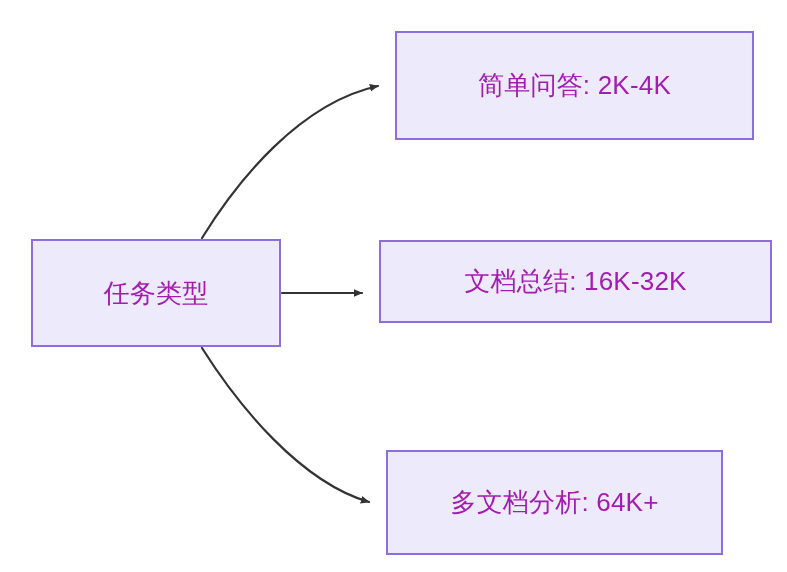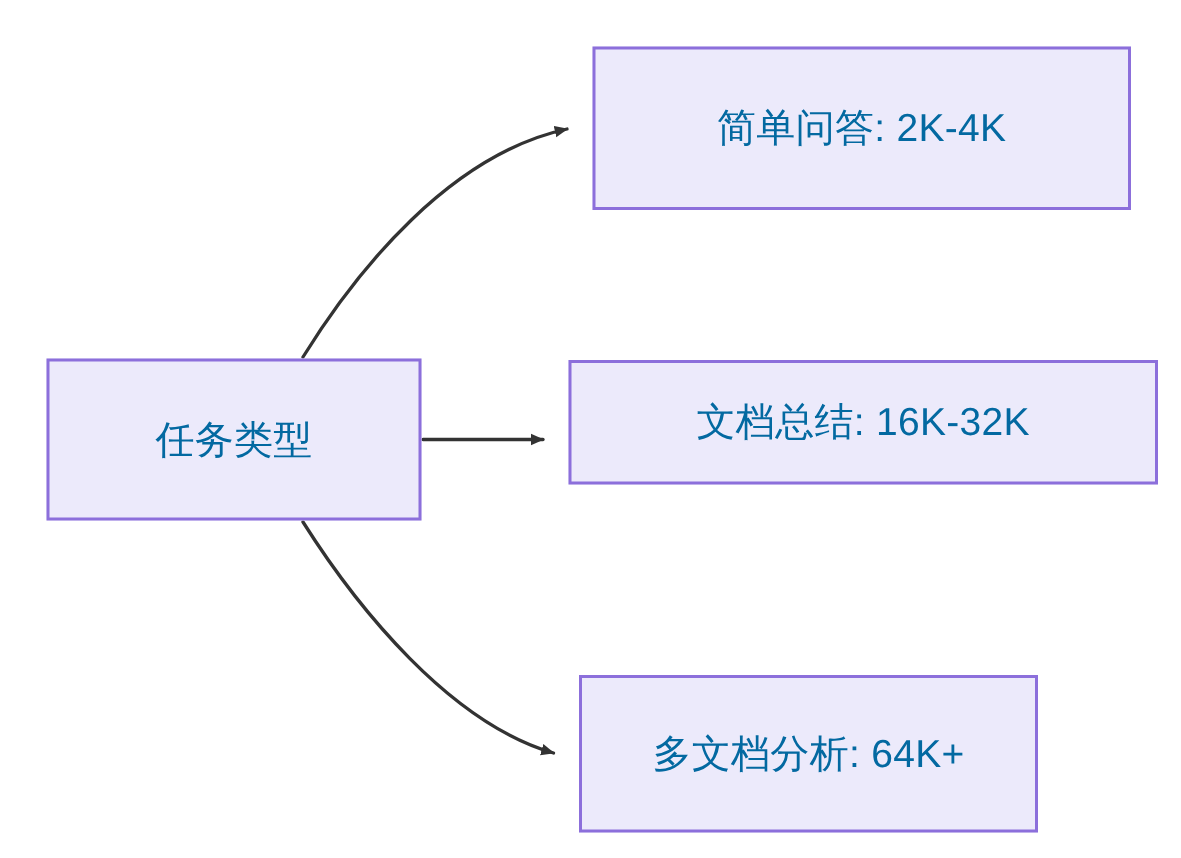--- a/index.html
+++ b/index.html
@@ -30,39 +30,39 @@
     position: absolute;
     box-sizing: border-box;
     background: #ECEAFB;
     border: 2.4px solid #8C6FDB;
     display: flex;
     align-items: center;
     justify-content: center;
     text-align: center;
   }
   .node-label {
-    color: #0369a1;
+    color: #a21caf;
     font-size: 26px;
     line-height: 1.25;
     letter-spacing: 0.2px;
     white-space: nowrap;
     font-weight: 400;
   }
   
   #node-source {
     left: 31px;  top: 239px;  width: 250px; height: 108px; text-align: right;
   }
   #node-simple-qa {
     left: 395px; top: 31px;   width: 359px; height: 109px;
   }
   #node-doc-summary {
     left: 379px; top: 240px;  width: 393px; height: 83px;
   }
   #node-multi-doc {
-    left: 386px; top: 450px;  width: 306px; height: 105px;
+    left: 386px; top: 450px;  width: 337px; height: 105px;
   }
 </style>
 </head>
 <body>
 
 <div id="canvas">
 
   <svg class="edge-layer" viewBox="0 0 787 572" width="787" height="572" xmlns="http://www.w3.org/2000/svg">
     <defs>
       <marker id="arrowhead" markerWidth="9" markerHeight="9" refX="8.2" refY="4.5" orient="auto" markerUnits="userSpaceOnUse">

